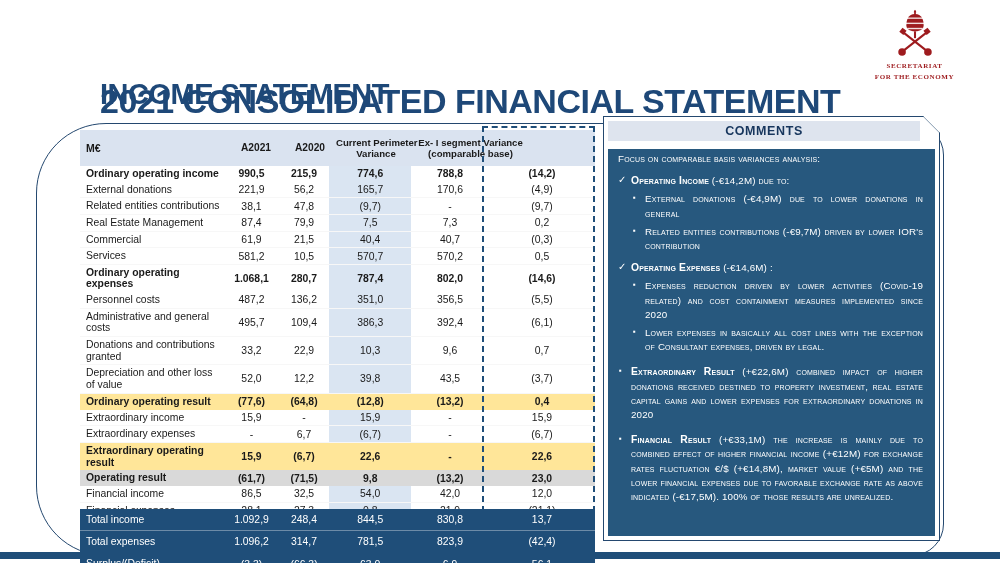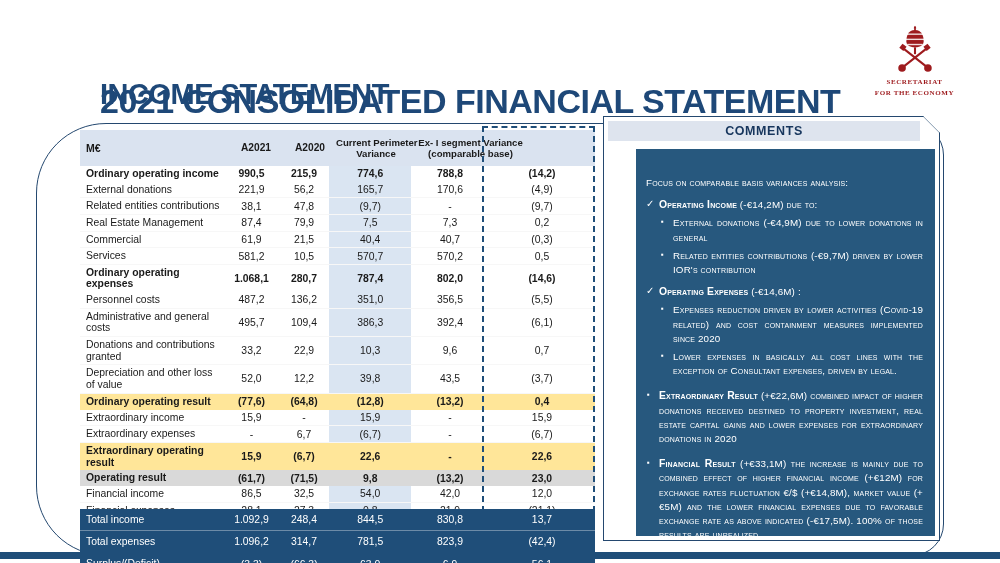--- a/index.html
+++ b/index.html
@@ -12,21 +12,21 @@
   .slide{position:relative;width:1000px;height:563px;background:#fff;overflow:hidden;
          font-family:"Liberation Sans", sans-serif;color:#1a1a1a;}
 
   
   .title1{position:absolute;left:100px;top:34px;font-size:34px;font-weight:bold;
           letter-spacing:-0.5px;color:var(--title-blue);margin-top:48px;}
   .title2{position:absolute;left:100px;top:78px;font-size:29px;font-weight:bold;
           letter-spacing:-0.5px;color:var(--title-blue);}
 
   
-  .logo{position:absolute;left:852px;top:24px;width:125px;text-align:center;color:var(--logo-red);}
+  .logo{position:absolute;left:852px;top:8px;width:125px;text-align:center;color:var(--logo-red);}
   .logo svg{display:block;margin:0 auto 3px auto;}
   .logo .orgname{font-family:"Liberation Serif", serif;font-size:7px;font-weight:bold;
                  letter-spacing:0.6px;line-height:1.5;}
 
   
   .frame{position:absolute;left:36px;top:123px;width:908px;height:433px;
          border:1.5px solid #24486F;border-radius:70px 32px 32px 70px;}
 
   
   .bottom-bar{position:absolute;left:0;top:552px;width:1000px;height:7px;background:var(--accent-navy);}
@@ -67,23 +67,23 @@
   
   .comments{position:absolute;left:603px;top:116px;width:337px;height:425px;background:#fff;
             border:1.5px solid #24486F;
             clip-path:polygon(0 0, calc(100% - 17px) 0, 100% 17px, 100% 100%, 0 100%);}
   .snip-line{position:absolute;right:-6px;top:6px;width:26px;height:1.5px;background:#24486F;
              transform:rotate(45deg);}
   .comments-header{margin:4px 19px 0 4px;background:var(--comments-header-bg);
                    color:#17365D;text-align:center;font-size:12.5px;font-weight:600;
                    letter-spacing:0.6px;padding:3px 0;}
   .comments-body{position:absolute;left:4px;right:4px;top:32px;bottom:4px;
-                 background:var(--panel-blue);color:#fff;padding:26px 12px 6px 10px;
+                 background:var(--panel-blue);color:#fff;padding:2px 12px 6px 10px;
                  font-size:9.8px;font-variant:small-caps;letter-spacing:0.15px;
-                 text-align:justify;line-height:1.45;overflow:hidden;margin-left:28px;}
+                 text-align:justify;line-height:1.45;overflow:hidden;}
   .item{position:relative;}
   .item .lead{font-weight:bold;font-size:10.4px;}
   .item .marker{position:absolute;left:0;top:0;}
   .item.intro{margin-top:0;}
   .item.check{padding-left:13px;margin-top:7px;}
   .item.check .marker{font-size:10px;}
   .item.bullet{padding-left:13px;margin-top:10px;}
   .item.bullet .marker{font-size:8px;top:1px;left:1px;}
   .item.sub{padding-left:27px;margin-top:3px;}
   .item.sub .marker{left:15px;font-size:8px;top:1px;}

